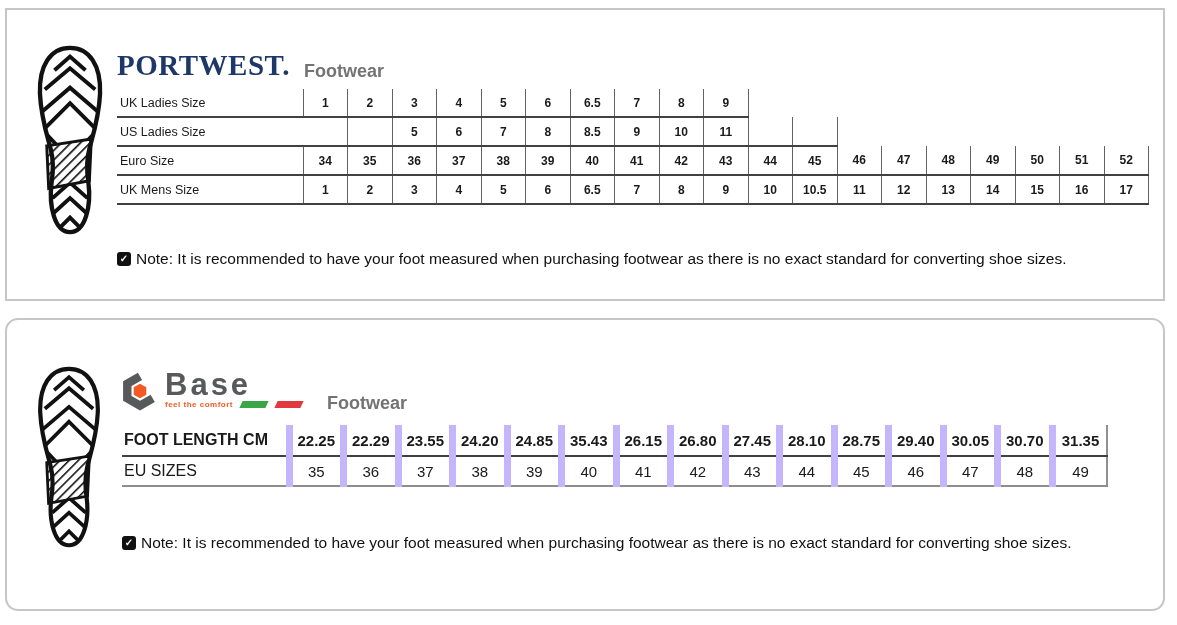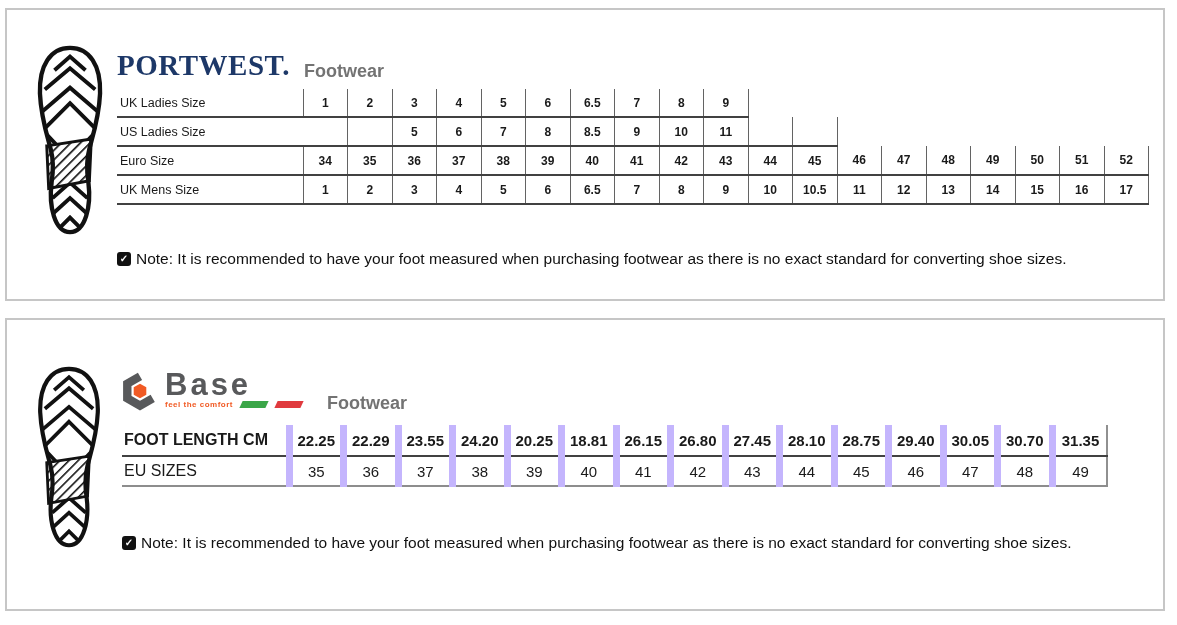--- a/index.html
+++ b/index.html
@@ -5,21 +5,21 @@
   html,body{margin:0;padding:0;}
   body{
     width:1177px;height:625px;position:relative;background:#ffffff;
     font-family:"Liberation Sans", sans-serif;color:#1a1a1a;overflow:hidden;
   }
   .panel{
     position:absolute;left:5px;width:1160px;height:293px;
     background:#ffffff;border:2px solid #c6c6c6;box-sizing:border-box;
   }
   .panel.top{top:8px;}
-  .panel.bottom{top:318px;}
+  .panel.bottom{top:318px;border-radius:13px;}
 
   .shoe{position:absolute;}
   .shoe.s1{left:26px;top:35px;}
   .shoe.s2{left:24px;top:46px;}
 
   
   .brandrow{position:absolute;display:flex;align-items:flex-end;}
   .brandrow.pw{left:110px;top:34px;height:36px;}
   .pw-logo{
     font-family:"Liberation Serif", serif;font-weight:700;font-size:29px;
@@ -286,22 +286,22 @@
         <col style="width: 54.5px;">
         <col style="width: 54.5px;">
       </colgroup>
       <tbody id="bs-body">
         <tr class="bold-row">
           <td class="lab bb-dark">FOOT LENGTH CM</td>
           <td class="c bb-dark">22.25</td>
           <td class="c bb-dark">22.29</td>
           <td class="c bb-dark">23.55</td>
           <td class="c bb-dark">24.20</td>
-          <td class="c bb-dark">20.25</td>
-          <td class="c bb-dark">18.81</td>
+          <td class="c bb-dark">24.85</td>
+          <td class="c bb-dark">35.43</td>
           <td class="c bb-dark">26.15</td>
           <td class="c bb-dark">26.80</td>
           <td class="c bb-dark">27.45</td>
           <td class="c bb-dark">28.10</td>
           <td class="c bb-dark">28.75</td>
           <td class="c bb-dark">29.40</td>
           <td class="c bb-dark">30.05</td>
           <td class="c bb-dark">30.70</td>
           <td class="c bb-dark">31.35</td>
         </tr>

